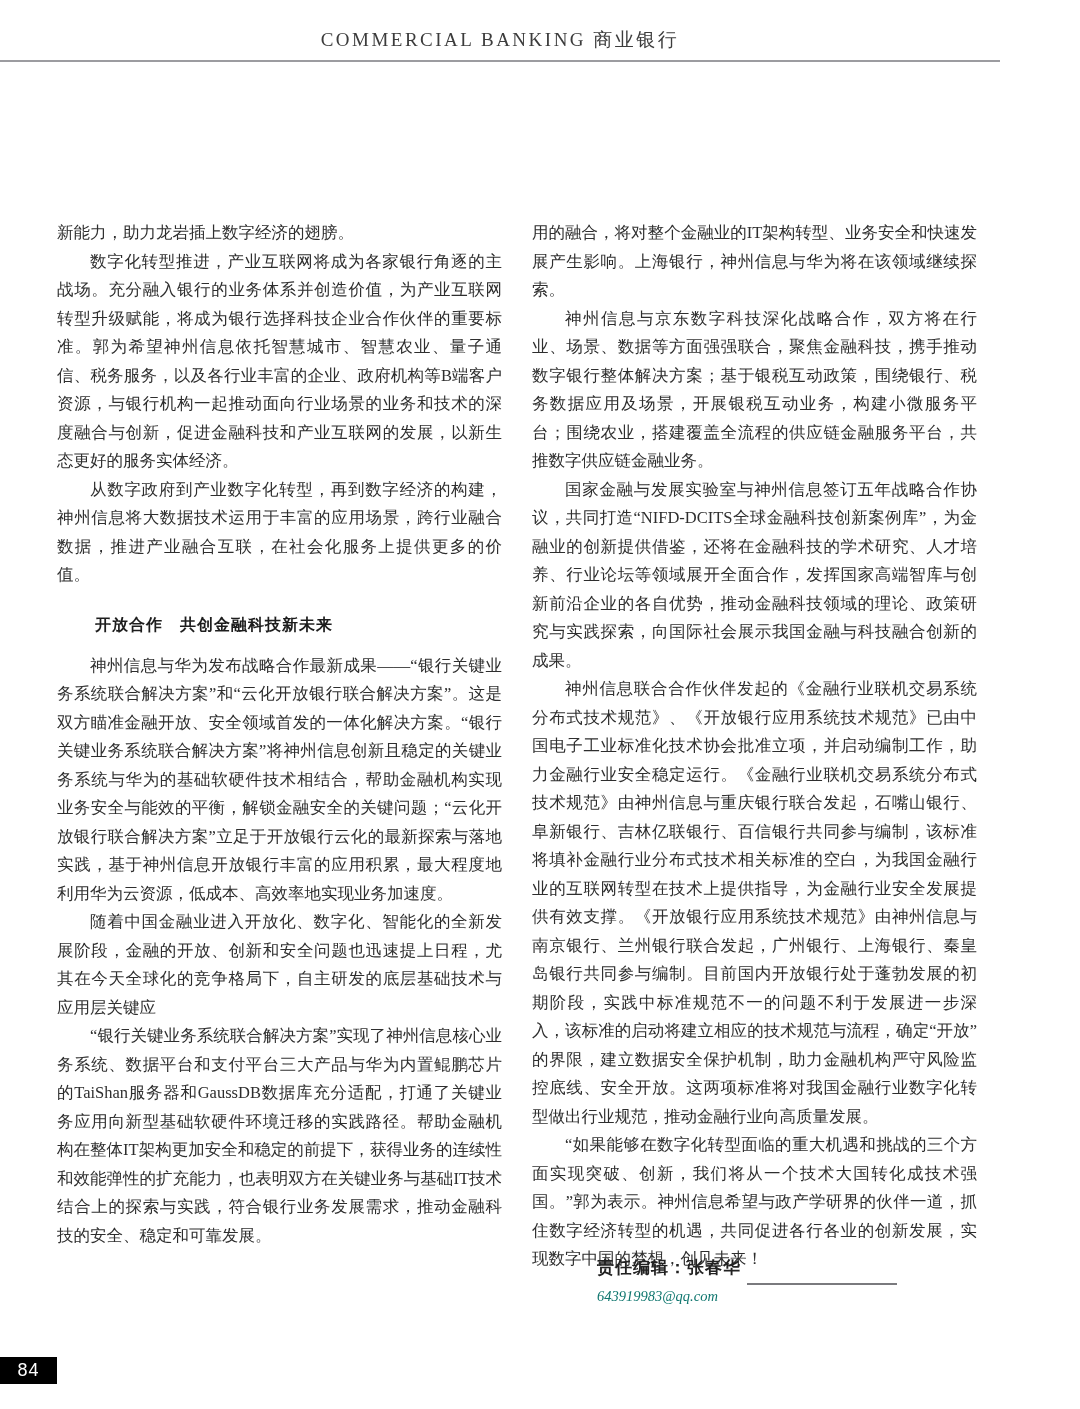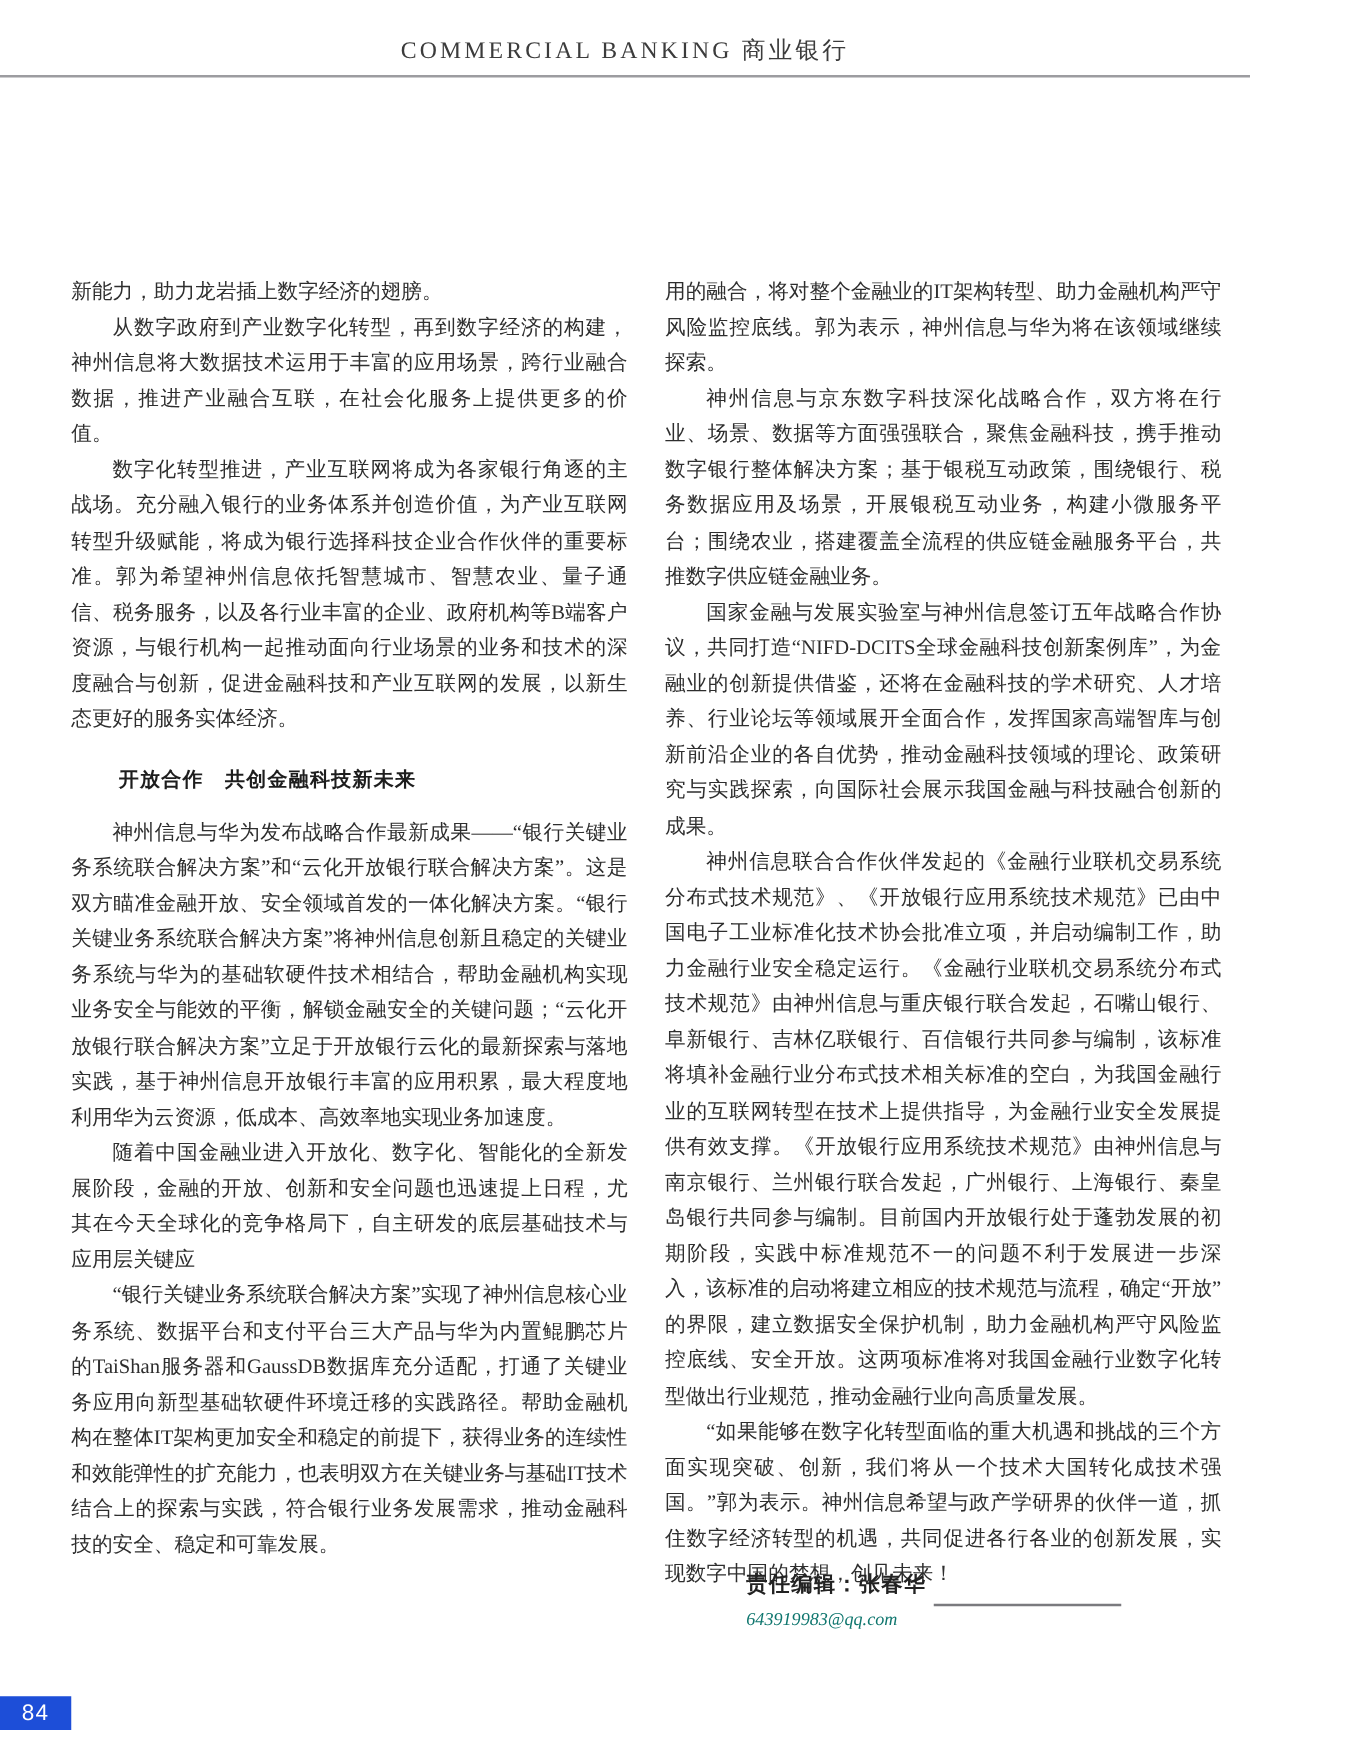--- a/index.html
+++ b/index.html
@@ -83,21 +83,21 @@
     font-size: 14.5px;
     color: #0f766e;
     padding-right: 12px;
   }
   .page-number {
     position: absolute;
     left: 0;
     top: 1357px;
     width: 57px;
     height: 27px;
-    background: #1d4ed8;
+    background: #000000;
     color: #ffffff;
     font-family: "Liberation Sans", "DejaVu Sans", sans-serif;
     font-size: 18px;
     line-height: 27px;
     text-align: center;
     letter-spacing: 1px;
   }
 </style>
 </head>
 <body>
@@ -106,32 +106,32 @@
 
   <header class="page-header">
     <div class="journal-title">COMMERCIAL BANKING 商业银行</div>
   </header>
   <hr class="header-rule">
 
   <main class="content">
 
     <section class="col">
       <p class="cont">新能力，助力龙岩插上数字经济的翅膀。</p>
+      <p>数字化转型推进，产业互联网将成为各家银行角逐的主战场。充分融入银行的业务体系并创造价值，为产业互联网转型升级赋能，将成为银行选择科技企业合作伙伴的重要标准。郭为希望神州信息依托智慧城市、智慧农业、量子通信、税务服务，以及各行业丰富的企业、政府机构等B端客户资源，与银行机构一起推动面向行业场景的业务和技术的深度融合与创新，促进金融科技和产业互联网的发展，以新生态更好的服务实体经济。</p>
       <p>从数字政府到产业数字化转型，再到数字经济的构建，神州信息将大数据技术运用于丰富的应用场景，跨行业融合数据，推进产业融合互联，在社会化服务上提供更多的价值。</p>
-      <p>数字化转型推进，产业互联网将成为各家银行角逐的主战场。充分融入银行的业务体系并创造价值，为产业互联网转型升级赋能，将成为银行选择科技企业合作伙伴的重要标准。郭为希望神州信息依托智慧城市、智慧农业、量子通信、税务服务，以及各行业丰富的企业、政府机构等B端客户资源，与银行机构一起推动面向行业场景的业务和技术的深度融合与创新，促进金融科技和产业互联网的发展，以新生态更好的服务实体经济。</p>
 
       <h2 class="section-heading">开放合作　共创金融科技新未来</h2>
 
       <p>神州信息与华为发布战略合作最新成果——“银行关键业务系统联合解决方案”和“云化开放银行联合解决方案”。这是双方瞄准金融开放、安全领域首发的一体化解决方案。“银行关键业务系统联合解决方案”将神州信息创新且稳定的关键业务系统与华为的基础软硬件技术相结合，帮助金融机构实现业务安全与能效的平衡，解锁金融安全的关键问题；“云化开放银行联合解决方案”立足于开放银行云化的最新探索与落地实践，基于神州信息开放银行丰富的应用积累，最大程度地利用华为云资源，低成本、高效率地实现业务加速度。</p>
       <p>随着中国金融业进入开放化、数字化、智能化的全新发展阶段，金融的开放、创新和安全问题也迅速提上日程，尤其在今天全球化的竞争格局下，自主研发的底层基础技术与应用层关键应</p>
       <p>“银行关键业务系统联合解决方案”实现了神州信息核心业务系统、数据平台和支付平台三大产品与华为内置鲲鹏芯片的TaiShan服务器和GaussDB数据库充分适配，打通了关键业务应用向新型基础软硬件环境迁移的实践路径。帮助金融机构在整体IT架构更加安全和稳定的前提下，获得业务的连续性和效能弹性的扩充能力，也表明双方在关键业务与基础IT技术结合上的探索与实践，符合银行业务发展需求，推动金融科技的安全、稳定和可靠发展。</p>
     </section>
 
     <section class="col">
-      <p class="cont">用的融合，将对整个金融业的IT架构转型、助力金融机构严守风险监控底线。郭为表示，神州信息与华为将在该领域继续探索。</p>
+      <p class="cont">用的融合，将对整个金融业的IT架构转型、业务安全和快速发展产生影响。上海银行，神州信息与华为将在该领域继续探索。</p>
       <p>神州信息与京东数字科技深化战略合作，双方将在行业、场景、数据等方面强强联合，聚焦金融科技，携手推动数字银行整体解决方案；基于银税互动政策，围绕银行、税务数据应用及场景，开展银税互动业务，构建小微服务平台；围绕农业，搭建覆盖全流程的供应链金融服务平台，共推数字供应链金融业务。</p>
       <p>国家金融与发展实验室与神州信息签订五年战略合作协议，共同打造“NIFD-DCITS全球金融科技创新案例库”，为金融业的创新提供借鉴，还将在金融科技的学术研究、人才培养、行业论坛等领域展开全面合作，发挥国家高端智库与创新前沿企业的各自优势，推动金融科技领域的理论、政策研究与实践探索，向国际社会展示我国金融与科技融合创新的成果。</p>
       <p>神州信息联合合作伙伴发起的《金融行业联机交易系统分布式技术规范》、《开放银行应用系统技术规范》已由中国电子工业标准化技术协会批准立项，并启动编制工作，助力金融行业安全稳定运行。《金融行业联机交易系统分布式技术规范》由神州信息与重庆银行联合发起，石嘴山银行、阜新银行、吉林亿联银行、百信银行共同参与编制，该标准将填补金融行业分布式技术相关标准的空白，为我国金融行业的互联网转型在技术上提供指导，为金融行业安全发展提供有效支撑。《开放银行应用系统技术规范》由神州信息与南京银行、兰州银行联合发起，广州银行、上海银行、秦皇岛银行共同参与编制。目前国内开放银行处于蓬勃发展的初期阶段，实践中标准规范不一的问题不利于发展进一步深入，该标准的启动将建立相应的技术规范与流程，确定“开放”的界限，建立数据安全保护机制，助力金融机构严守风险监控底线、安全开放。这两项标准将对我国金融行业数字化转型做出行业规范，推动金融行业向高质量发展。</p>
       <p>“如果能够在数字化转型面临的重大机遇和挑战的三个方面实现突破、创新，我们将从一个技术大国转化成技术强国。”郭为表示。神州信息希望与政产学研界的伙伴一道，抓住数字经济转型的机遇，共同促进各行各业的创新发展，实现数字中国的梦想，创见未来！</p>
     </section>
 
   </main>
 
   <aside class="editor-credit">
     <div class="editor-name">责任编辑：张春华</div>

